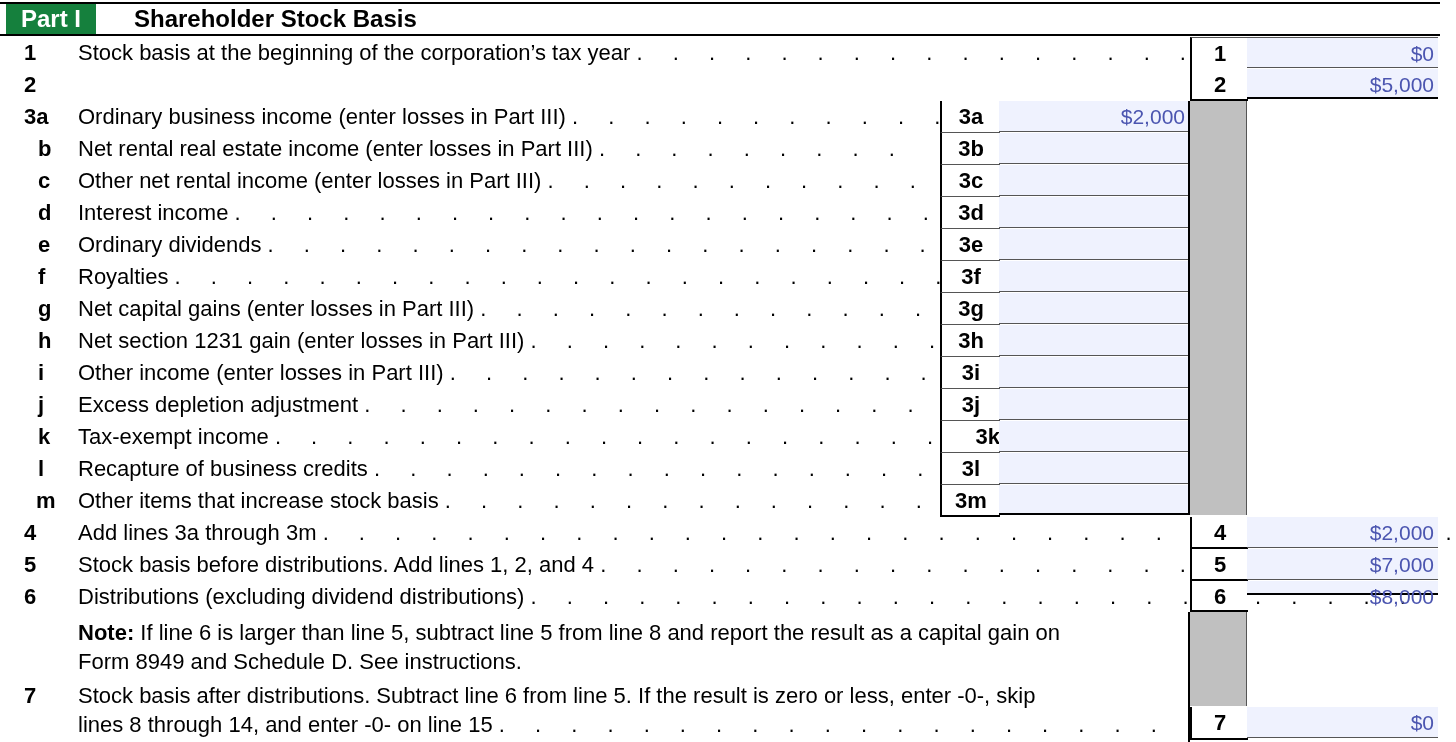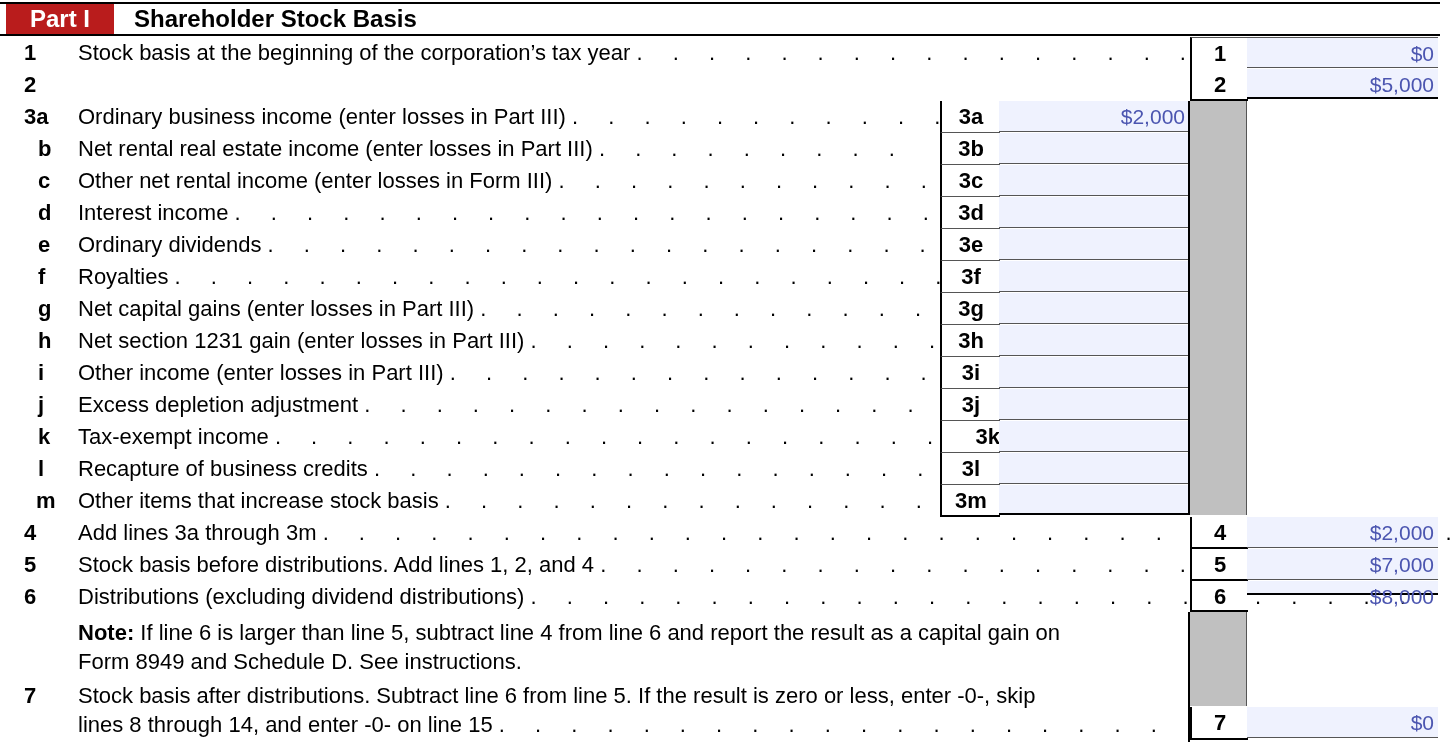--- a/index.html
+++ b/index.html
@@ -1,20 +1,20 @@
 <!DOCTYPE html>
 <html><head>
 <meta charset="utf-8">
 <style>
   html, body { margin:0; padding:0; background:#ffffff; }
   body { width:1456px; height:742px; overflow:hidden; position:relative;
          font-family:"Liberation Sans", sans-serif; color:#000; }
   .topline { position:absolute; left:0; top:2px; width:1440px; height:2px; background:#000; }
   .header { position:absolute; left:0; top:4px; width:1440px; height:30px; border-bottom:2px solid #000; }
-  .part-badge { position:absolute; left:6px; top:0; width:108px; height:30px; background:#b91c1c; color:#fff;
+  .part-badge { position:absolute; left:6px; top:0; width:90px; height:30px; background:#15803d; color:#fff;
                 font-weight:bold; font-size:24px; line-height:30px; text-align:center; }
   .part-title { position:absolute; left:134px; top:0; font-weight:bold; font-size:24px; line-height:30px; }
 
   .row { position:absolute; left:0; height:32px; font-size:22px; line-height:32px; white-space:nowrap; }
   .lnum { position:absolute; left:24px; width:40px; font-weight:bold; text-align:left; }
   .lnum.sub { left:38px; }
   .ltext { position:absolute; left:78px; }
   .dots { letter-spacing:12px; color:#000; }
 
   
@@ -68,21 +68,21 @@
 
   <div class="row" style="top:133px;width:930px;">
       <span class="lnum sub">b</span>
       <span class="ltext"><span>Net rental real estate income (enter losses in Part III)</span> <span class="dots">. . . . . . . . .</span></span>
     </div>
   <div class="ibl" style="top:133px;">3b</div>
   <div class="ibv" style="top:133px;"></div>
 
   <div class="row" style="top:165px;width:930px;">
       <span class="lnum sub">c</span>
-      <span class="ltext"><span>Other net rental income (enter losses in Form III)</span> <span class="dots">. . . . . . . . . . .</span></span>
+      <span class="ltext"><span>Other net rental income (enter losses in Part III)</span> <span class="dots">. . . . . . . . . . .</span></span>
     </div>
   <div class="ibl" style="top:165px;">3c</div>
   <div class="ibv" style="top:165px;"></div>
 
   <div class="row" style="top:197px;width:930px;">
       <span class="lnum sub">d</span>
       <span class="ltext"><span>Interest income</span> <span class="dots">. . . . . . . . . . . . . . . . . . . . . . . .</span></span>
     </div>
   <div class="ibl" style="top:197px;">3d</div>
   <div class="ibv" style="top:197px;"></div>
@@ -167,21 +167,21 @@
 <div class="boxval" style="top:549px;padding-left:32px;">$7,000</div>
 
 <div class="row" style="top:581px;width:1180px;">
   <span class="lnum">6</span>
   <span class="ltext"><span>Distributions (excluding dividend distributions)</span> <span class="dots">. . . . . . . . . . . . . . . . . . . . . . . . .</span></span>
 </div>
 <div class="boxlabel" style="top:581px;height:29px;border-bottom:2px solid #000;">6</div>
 <div class="boxval" style="top:581px;height:14px;border-bottom:2px solid #000;">$8,000</div>
 
 <div class="note" style="top:618px;">
-  <div><b>Note:</b><span> If line 6 is larger than line 5, subtract line 4 from line 6 and report the result as a capital gain on</span></div>
+  <div><b>Note:</b><span> If line 6 is larger than line 5, subtract line 5 from line 8 and report the result as a capital gain on</span></div>
   <div>Form 8949 and Schedule D. See instructions.</div>
 </div>
 <div class="gray" style="left:1190px;top:612px;width:56px;height:94px;"></div>
 <div class="vline" style="left:1188px;top:612px;height:130px;"></div>
 <div class="vline" style="left:1246px;top:612px;height:94px;width:1px;background:#555;"></div>
 
 <div class="row" style="top:680px;width:1180px;">
   <span class="lnum">7</span>
   <span class="ltext">Stock basis after distributions. Subtract line 6 from line 5. If the result is zero or less, enter -0-, skip</span>
 </div>

